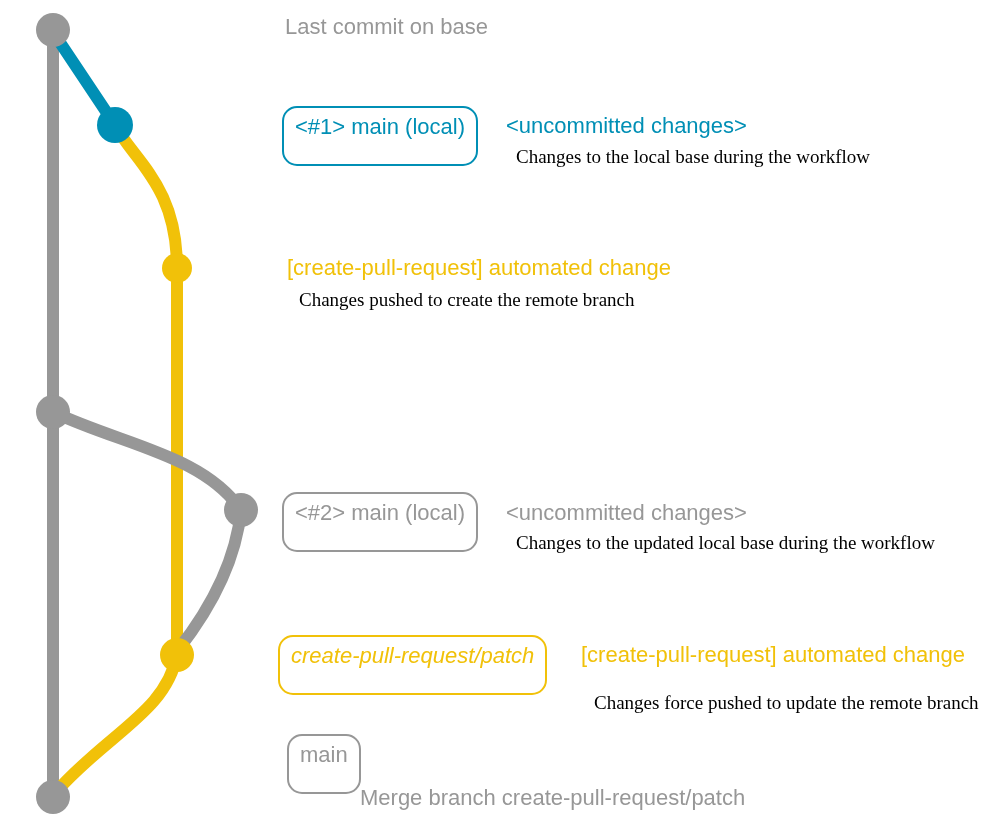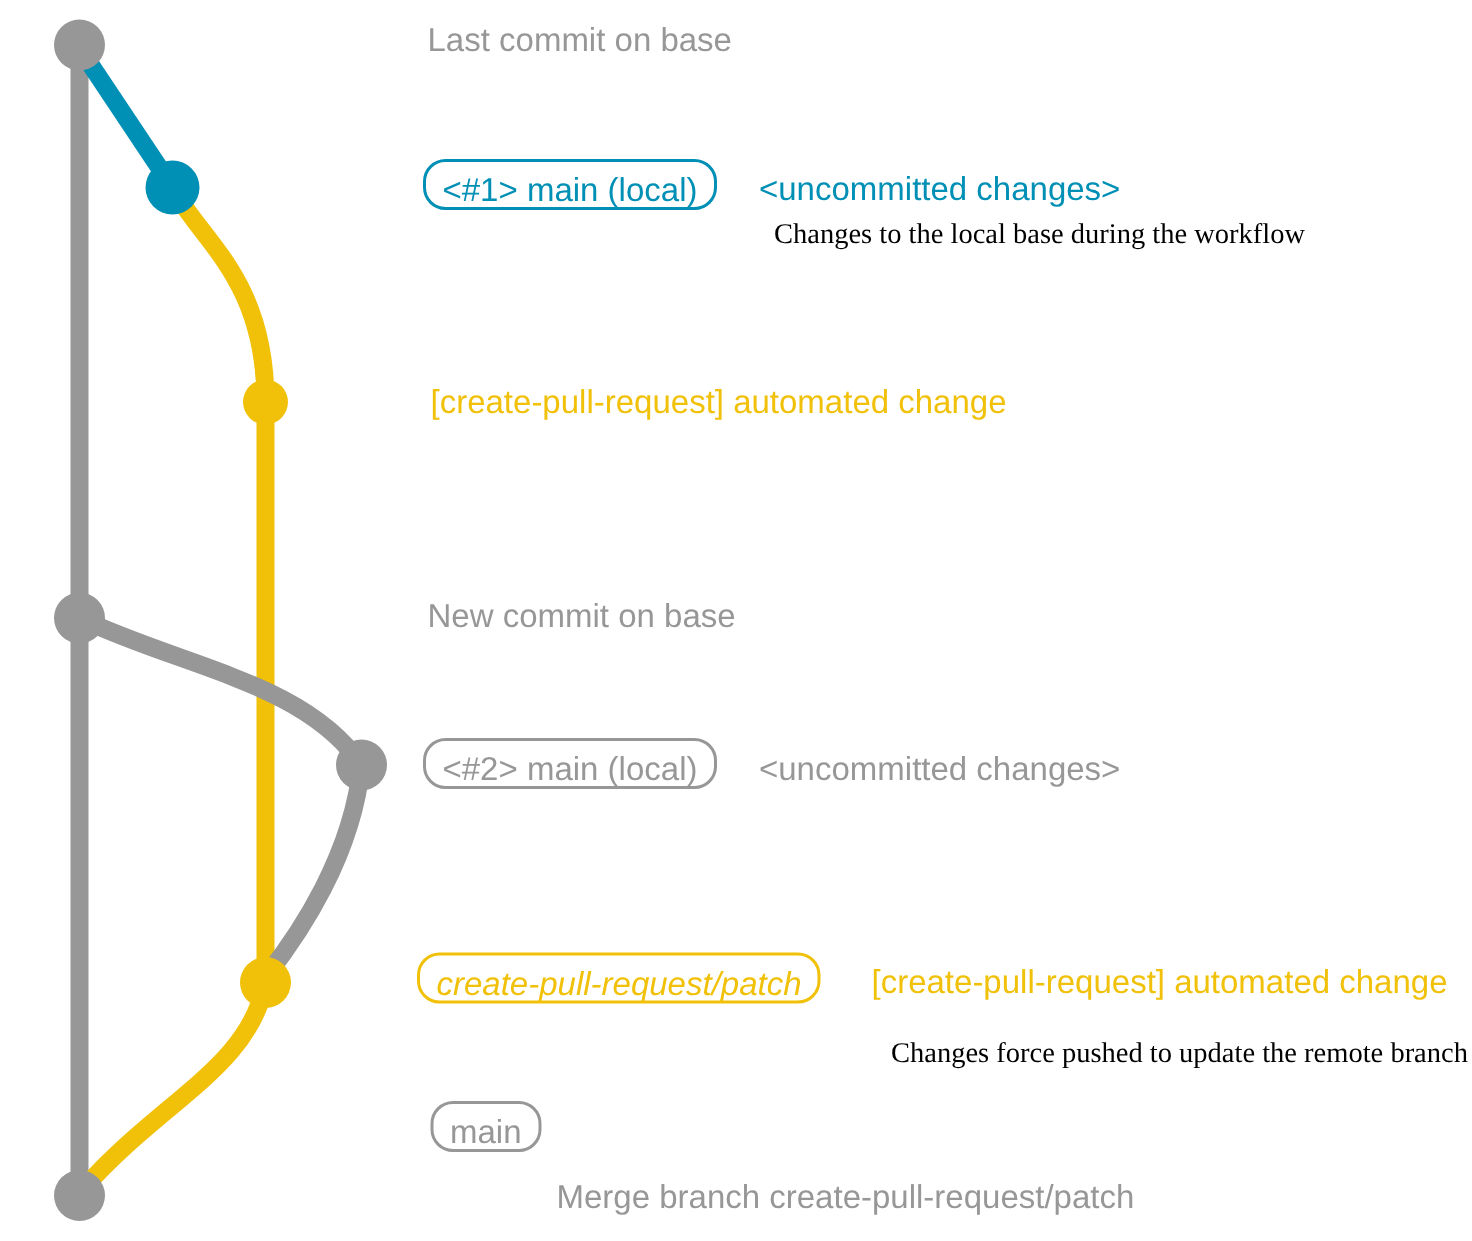--- a/index.html
+++ b/index.html
@@ -44,21 +44,21 @@
     font-family: "Liberation Serif", serif;
     font-size: 19px;
     line-height: 24px;
     color: var(--ink);
     white-space: nowrap;
     text-align: right;
   }
   .badge {
     position: absolute;
     box-sizing: border-box;
-    height: 34px;
+    height: 60px;
     line-height: 38px;
     padding: 0 11px;
     border: 2px solid;
     border-radius: 15px;
     font-size: 22px;
     white-space: nowrap;
   }
   .gray   { color: var(--gray); }
   .blue   { color: var(--blue); }
   .yellow { color: var(--yellow); }
@@ -90,26 +90,27 @@
     <circle class="dot gray" cx="25" cy="797" r="17"></circle>
   </svg>
 
   <div class="label gray" style="left:257px; top:13px">Last commit on base</div>
 
   <div class="badge blue" style="left:254px; top:106px">&lt;#1&gt; main (local)</div>
   <div class="label blue" style="left:478px; top:112px">&lt;uncommitted changes&gt;</div>
   <div class="note" style="left:488px; top:145px">Changes to the local base during the workflow</div>
 
   <div class="label yellow" style="left:259px; top:254px">[create-pull-request] automated change</div>
+  <div class="note" style="left:271px; top:288px">Changes pushed to create the remote branch</div>
 
-  <div class="label gray" style="left:257px; top:397px">New commit on base</div>
 
   <div class="badge gray" style="left:254px; top:492px">&lt;#2&gt; main (local)</div>
   <div class="label gray" style="left:478px; top:499px">&lt;uncommitted changes&gt;</div>
+  <div class="note" style="left:488px; top:531px">Changes to the updated local base during the workflow</div>
 
   <div class="badge yellow" style="left:250px; top:635px">create-pull-request/patch</div>
   <div class="label yellow" style="left:553px; top:641px">[create-pull-request] automated change</div>
   <div class="note" style="left:566px; top:691px">Changes force pushed to update the remote branch</div>
 
   <div class="badge gray" style="left:259px; top:734px">main</div>
-  <div class="label gray" style="left:343px; top:784px">Merge branch create-pull-request/patch</div>
+  <div class="label gray" style="left:332px; top:784px">Merge branch create-pull-request/patch</div>
 
 </div>
 
 </body></html>

